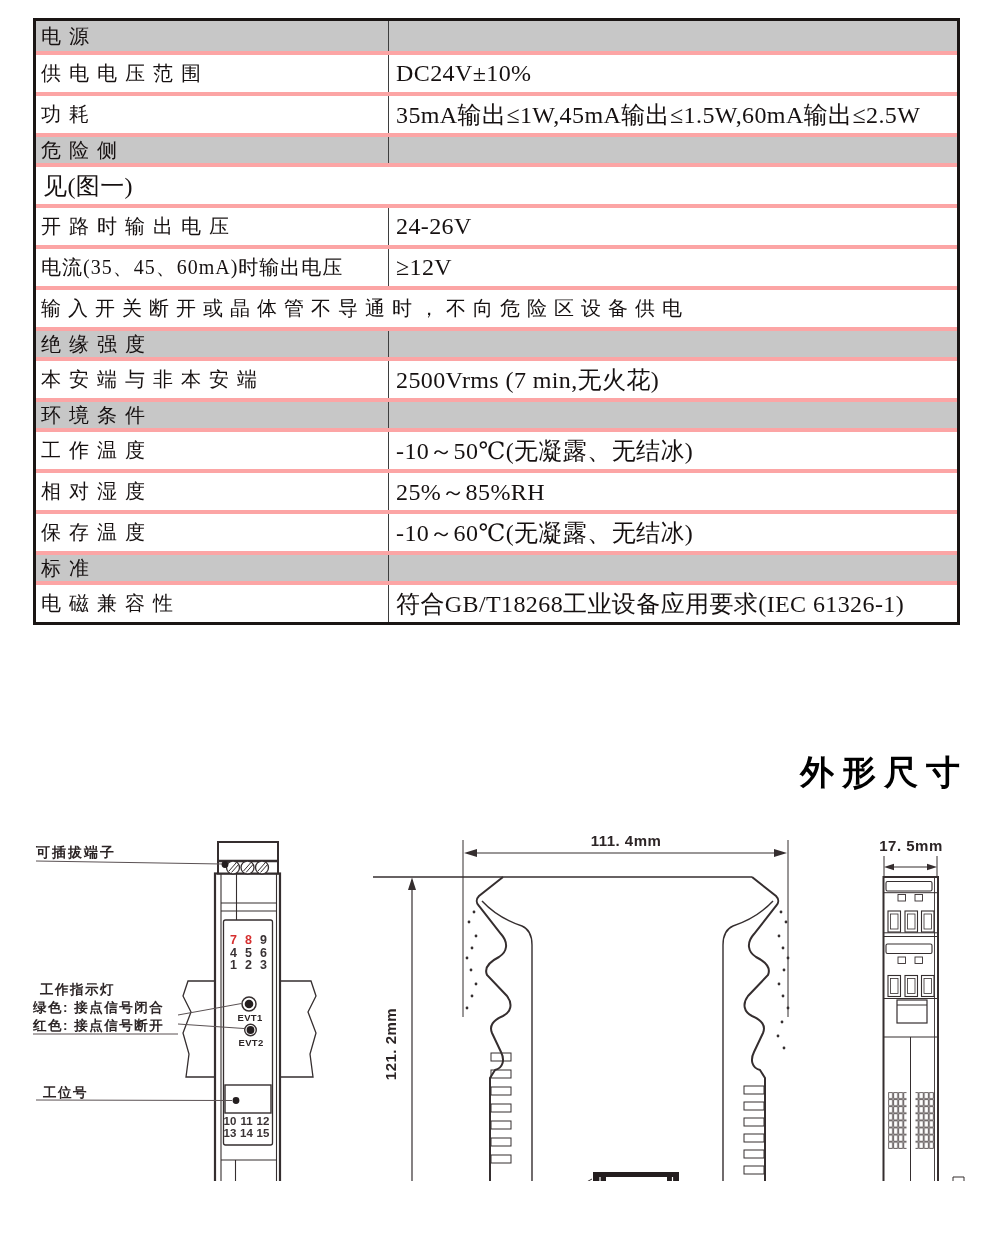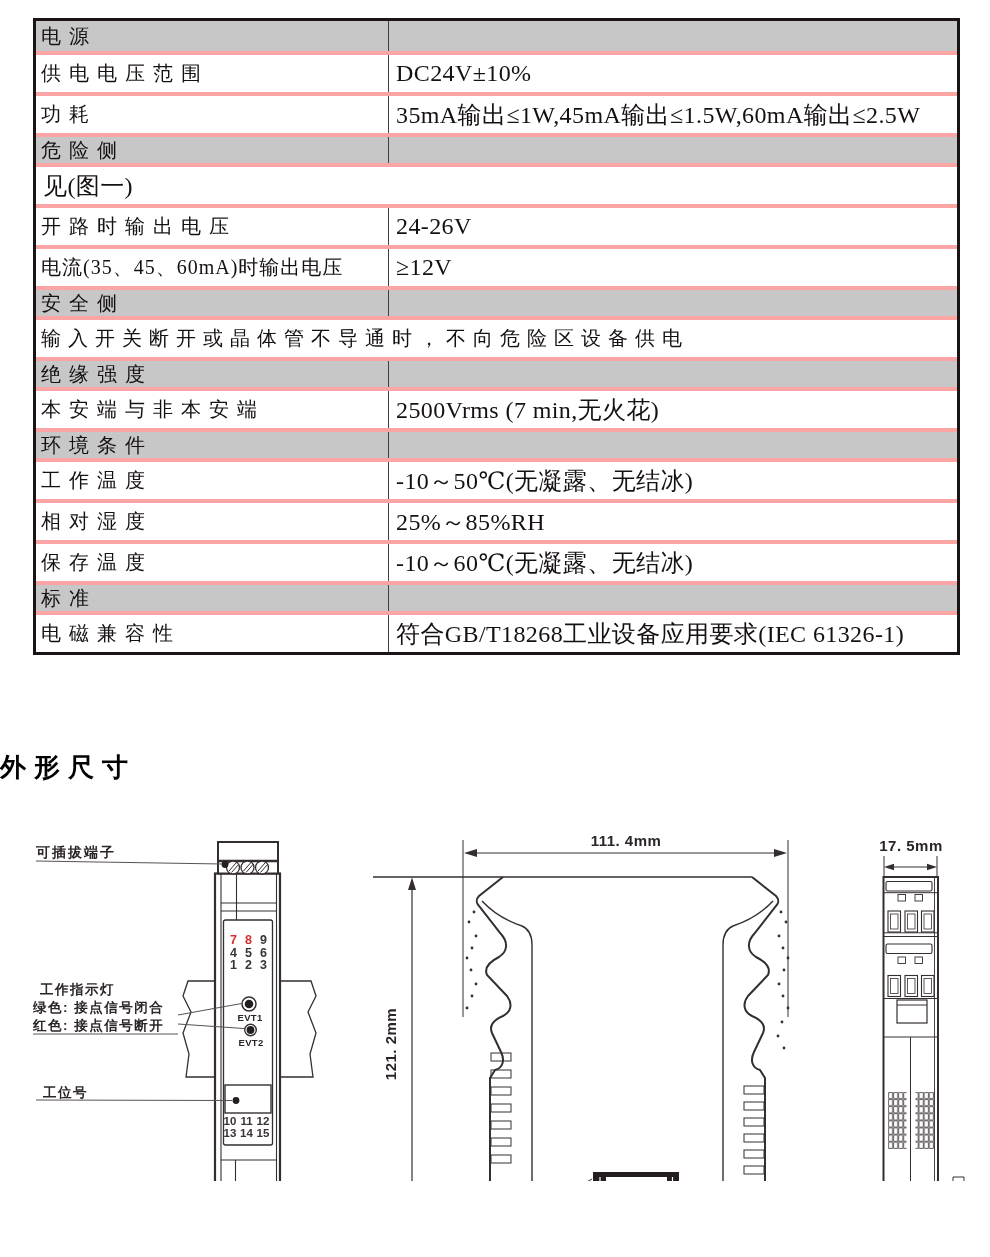--- a/index.html
+++ b/index.html
@@ -10,23 +10,23 @@
   .tr{display:flex;height:41px;box-sizing:border-box;border-top:4px solid #fca5a5;align-items:stretch;}
   .tr:first-child{border-top:none;}
   .tr.hdr{height:30px;background:#c7c7c7;}
   .c1{width:353px;box-sizing:border-box;border-right:1px solid #3e3e3e;display:flex;align-items:center;
       padding-left:5px;font-size:20px;letter-spacing:8px;white-space:nowrap;overflow:hidden;}
   .c1.tight{letter-spacing:1px;}
   .c2{flex:1;display:flex;align-items:center;padding-left:7px;font-size:24px;letter-spacing:0.4px;
       white-space:nowrap;overflow:hidden;}
   .tr.full .cfull{flex:1;display:flex;align-items:center;padding-left:5px;font-size:20px;letter-spacing:7px;white-space:nowrap;}
   
-  .sec-title{position:absolute;left:0;top:750px;width:968px;text-align:left;
+  .sec-title{position:absolute;left:0;top:750px;width:968px;text-align:right;
              font-family:Liberation Sans, sans-serif;font-weight:bold;
-             font-size:26px;letter-spacing:8px;color:#000;}
+             font-size:34px;letter-spacing:8px;color:#000;}
   
   .drawings{position:absolute;left:0;top:813px;width:990px;height:444px;}
   svg text{font-family:"Liberation Sans","DejaVu Sans",sans-serif;}
   .lbl{font-size:13.5px;font-weight:bold;fill:#2c2526;letter-spacing:1.5px;}
   .lbl-big{font-size:14px;font-weight:bold;fill:#2c2526;letter-spacing:2px;}
   .dim{font-size:15px;font-weight:600;fill:#2c2526;letter-spacing:0.5px;}
   .pin{font-size:12.5px;font-weight:bold;fill:#3a3335;}
   .pin-red{font-size:12.5px;font-weight:bold;fill:#d62f2f;}
   .pin-sm{font-size:11.5px;font-weight:bold;fill:#3a3335;}
   .evt{font-size:9.5px;font-weight:bold;fill:#2c2526;letter-spacing:0.3px;}
@@ -59,24 +59,20 @@
     <div class="tr">
         <div class="c2">见(图一)</div>
       </div>
     <div class="tr">
         <div class="c1">开路时输出电压</div>
         <div class="c2">24-26V</div>
       </div>
     <div class="tr">
         <div class="c1 tight">电流(35、45、60mA)时输出电压</div>
         <div class="c2">≥12V</div>
-      </div>
-    <div class="tr hdr">
-        <div class="c1">安全侧</div>
-        <div class="c2"></div>
       </div>
     <div class="tr full">
         <div class="cfull">输入开关断开或晶体管不导通时，不向危险区设备供电</div>
       </div>
     <div class="tr hdr">
         <div class="c1">绝缘强度</div>
         <div class="c2"></div>
       </div>
     <div class="tr">
         <div class="c1">本安端与非本安端</div>

